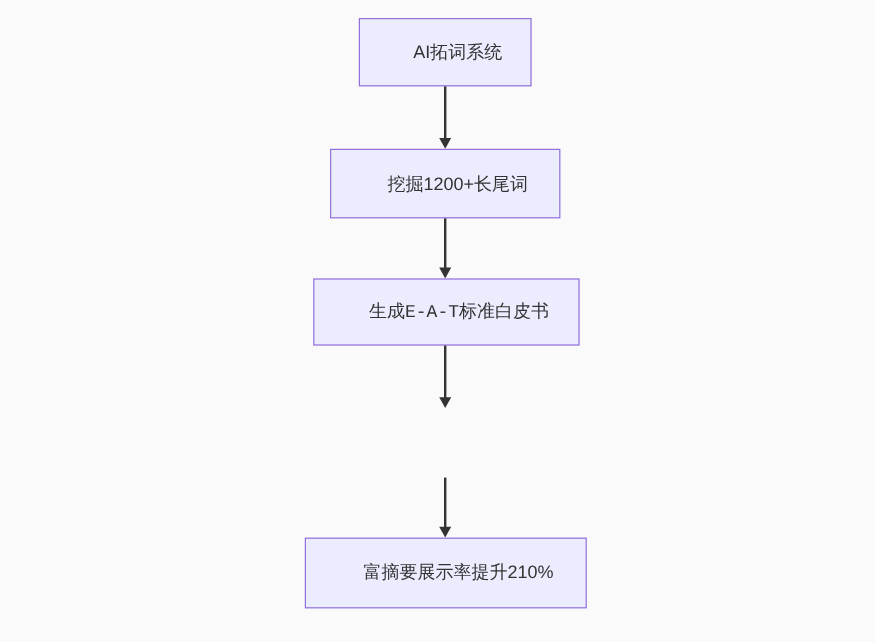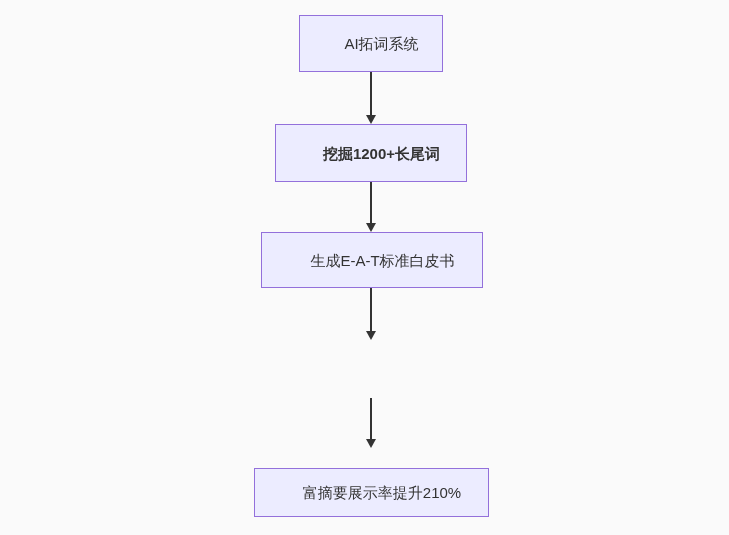--- a/index.html
+++ b/index.html
@@ -25,24 +25,24 @@
     font-size: 15px;
     line-height: 1;
     display: flex;
     align-items: center;
     justify-content: center;
     text-align: center;
     white-space: nowrap;
     padding-left: 21px;
   }
   .node1 { left: 299px; top: 15px;  width: 144px; height: 57px; }
-  .node2 { left: 275px; top: 124px; width: 192px; height: 58px; font-weight: bold; }
-  .node3 { left: 261px; top: 232px; width: 222px; height: 56px; }
+  .node2 { left: 275px; top: 124px; width: 192px; height: 58px; }
+  .node3 { left: 261px; top: 232px; width: 222px; height: 56px; font-family: Liberation Mono, monospace; }
   .node4 { left: 263px; top: 340px; width: 218px; height: 58px; }
-  .node5 { left: 254px; top: 448px; width: 235px; height: 49px; margin-top: 20px; }
+  .node5 { left: 254px; top: 448px; width: 235px; height: 59px; }
 
   .edge-line {
     position: absolute;
     left: 370px;
     width: 2px;
     background: #333333;
   }
   .edge-line.e1 { top: 72px;  height: 44px; }
   .edge-line.e2 { top: 182px; height: 42px; }
   .edge-line.e3 { top: 288px; height: 44px; }

